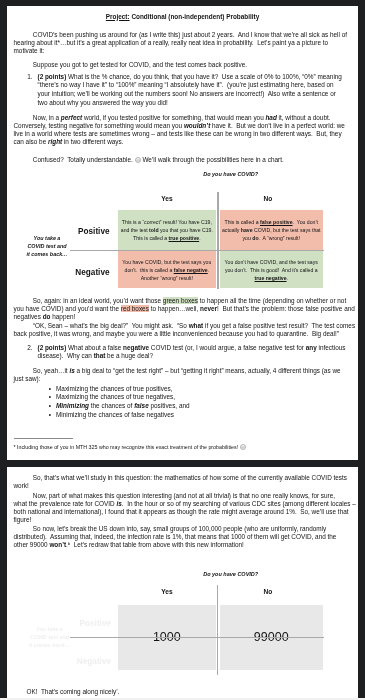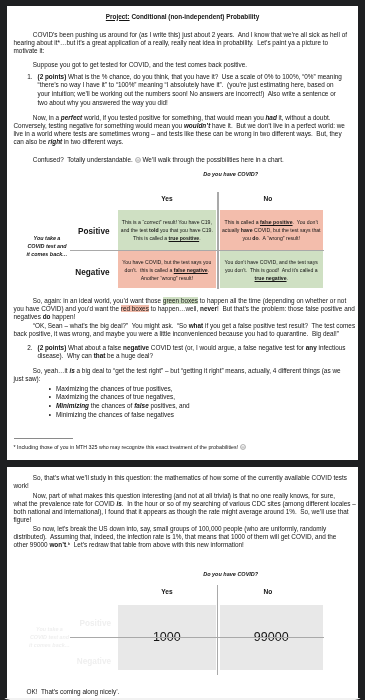--- a/index.html
+++ b/index.html
@@ -3,21 +3,21 @@
 <meta charset="utf-8">
 <title>Project: Conditional (non-independent) Probability</title>
 <style>
   html,body{margin:0;padding:0;}
   body{
     width:365px;height:700px;overflow:hidden;
     background:#1e1f21;
     font-family:"Liberation Sans", sans-serif;
     -webkit-font-smoothing:antialiased;
   }
-  .viewport{position:absolute;left:0;top:0;width:365px;height:700px;overflow:hidden;border-radius:10px;}
+  .viewport{position:absolute;left:0;top:0;width:365px;height:700px;overflow:hidden;}
   .page{position:absolute;left:7px;width:351px;background:#ffffff;color:#141414;box-sizing:border-box;}
   #page1{top:6px;height:454px;}
   #page2{top:466.5px;height:231px;}
 
   .blk{position:absolute;left:6.5px;font-size:6.4px;line-height:8.05px;white-space:pre;}
   .title{position:absolute;left:0;width:351px;text-align:center;font-weight:bold;font-size:6.4px;}
   .title u{text-decoration:underline;}
   .num{position:absolute;left:-10.3px;}
   .hl-green{background:#cfe0c3;}
   .hl-red{background:#f3bdac;}

